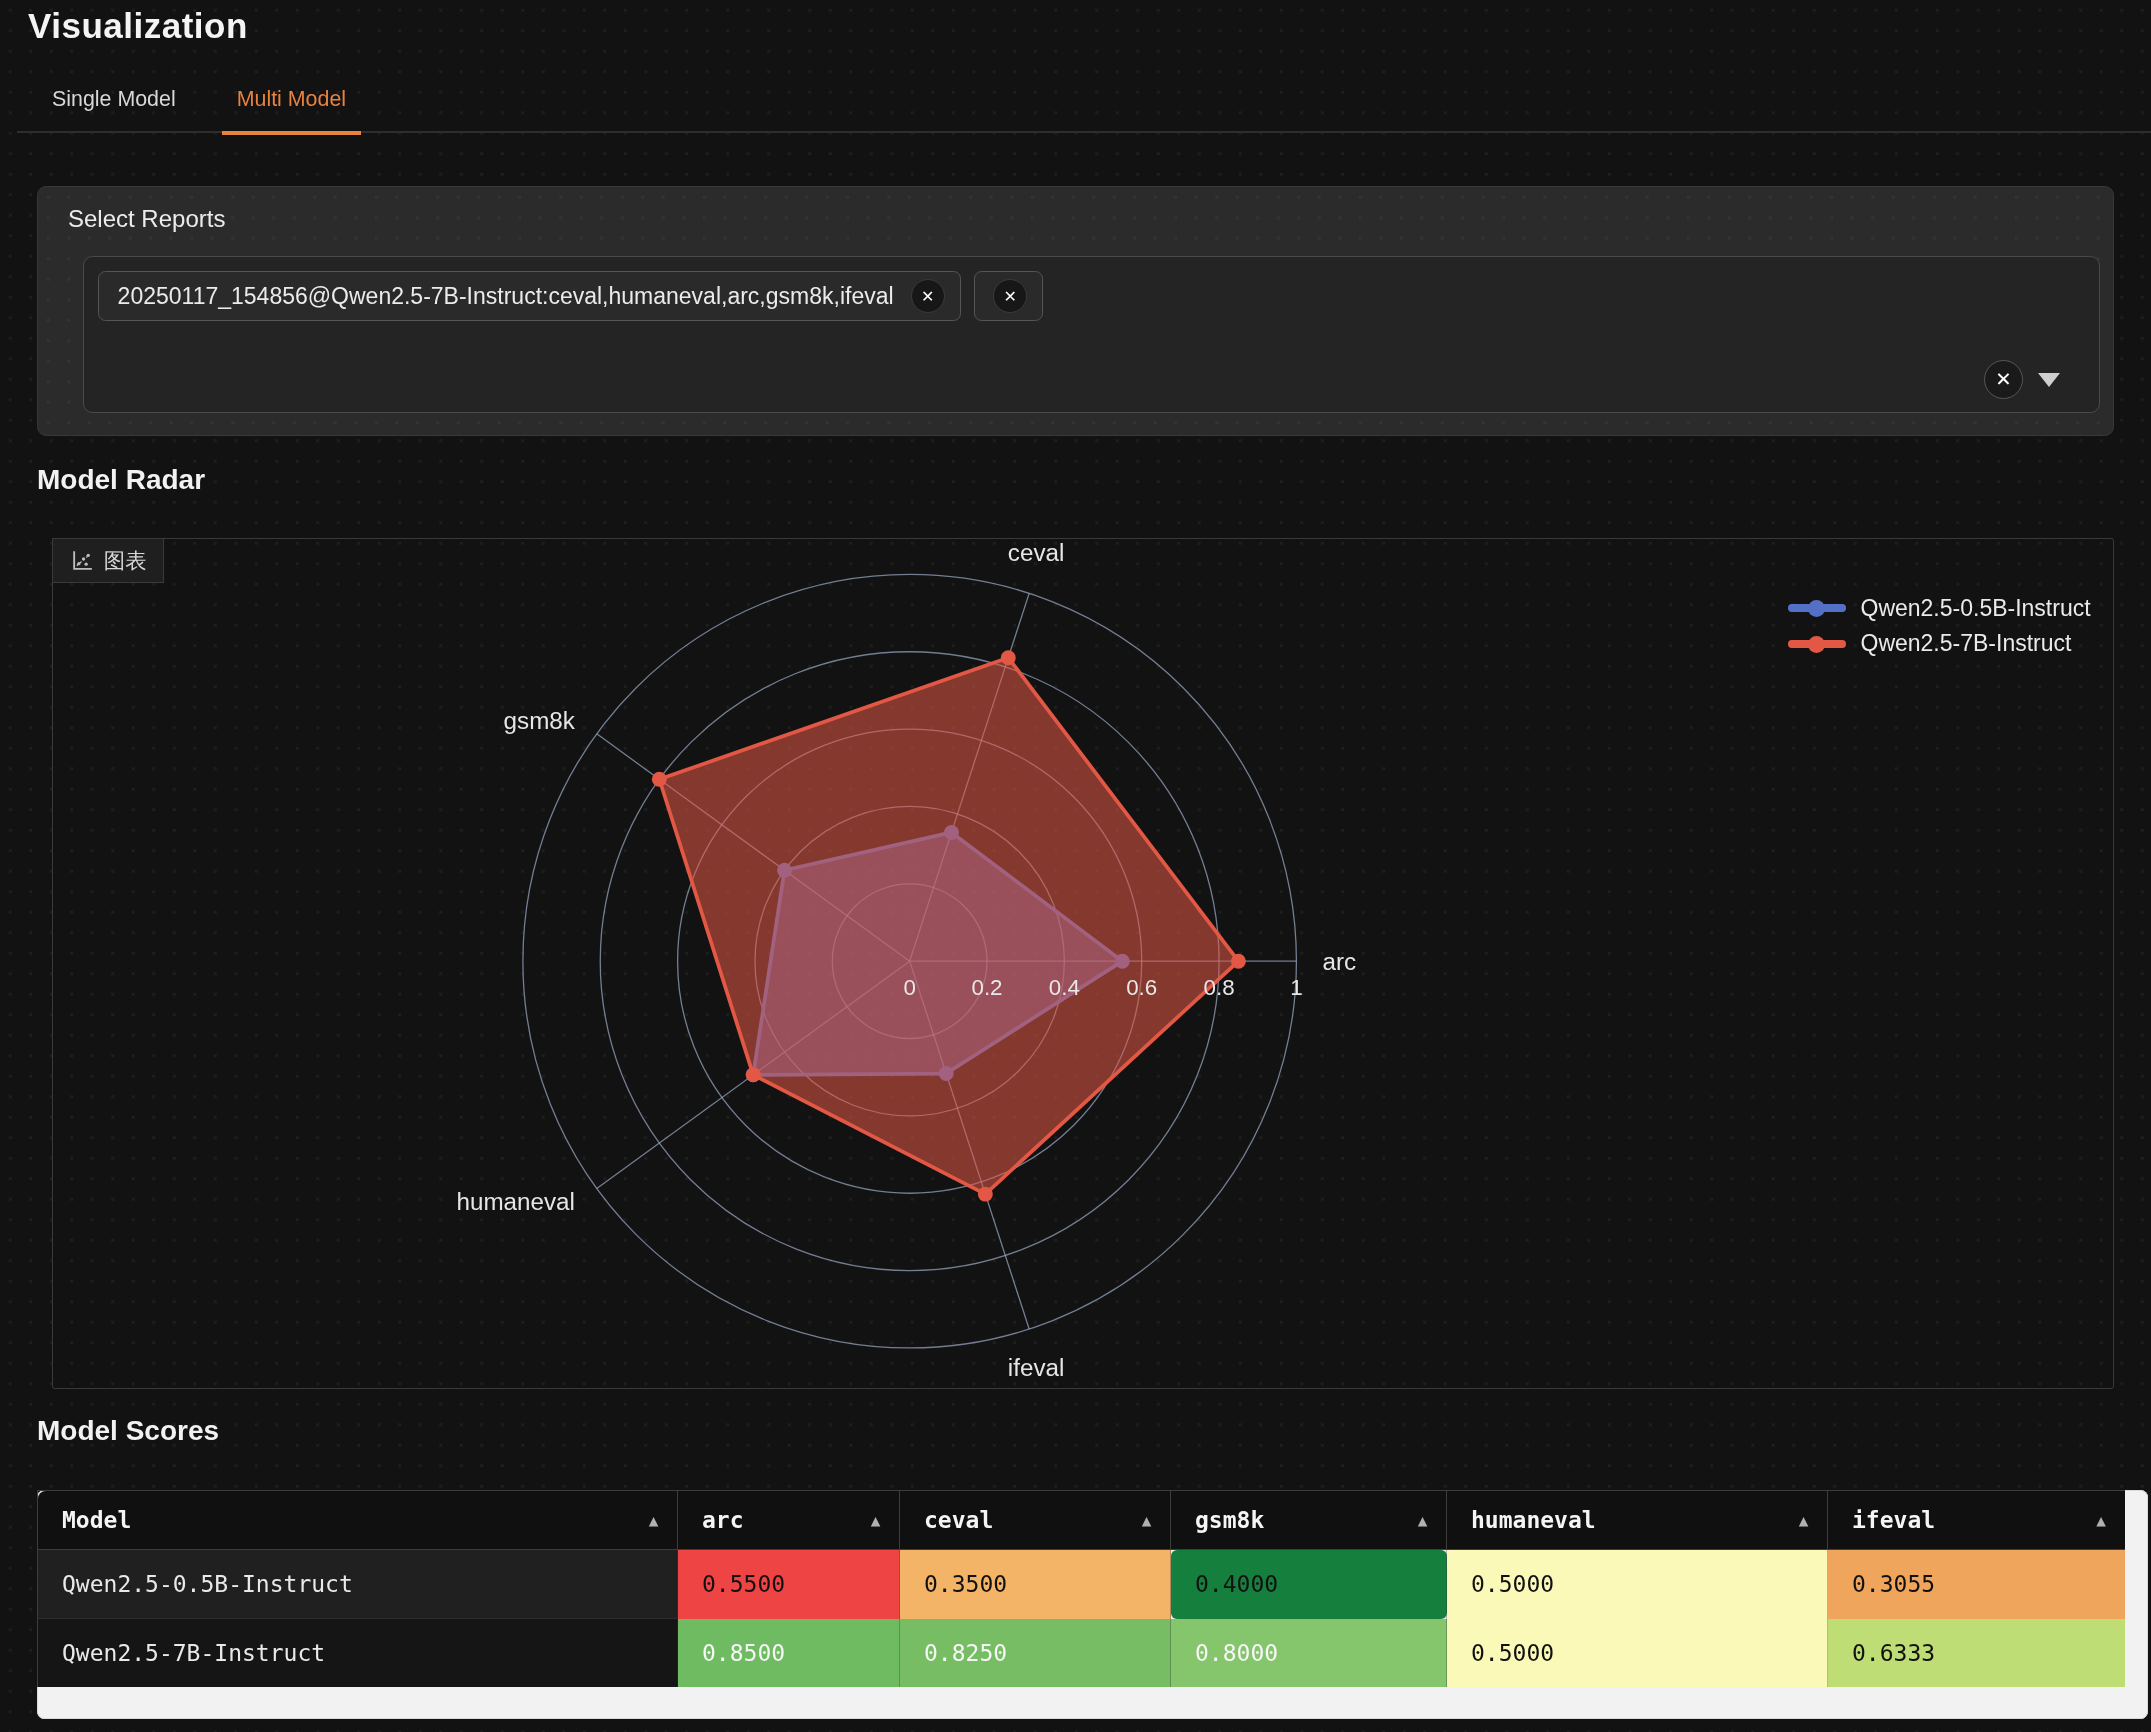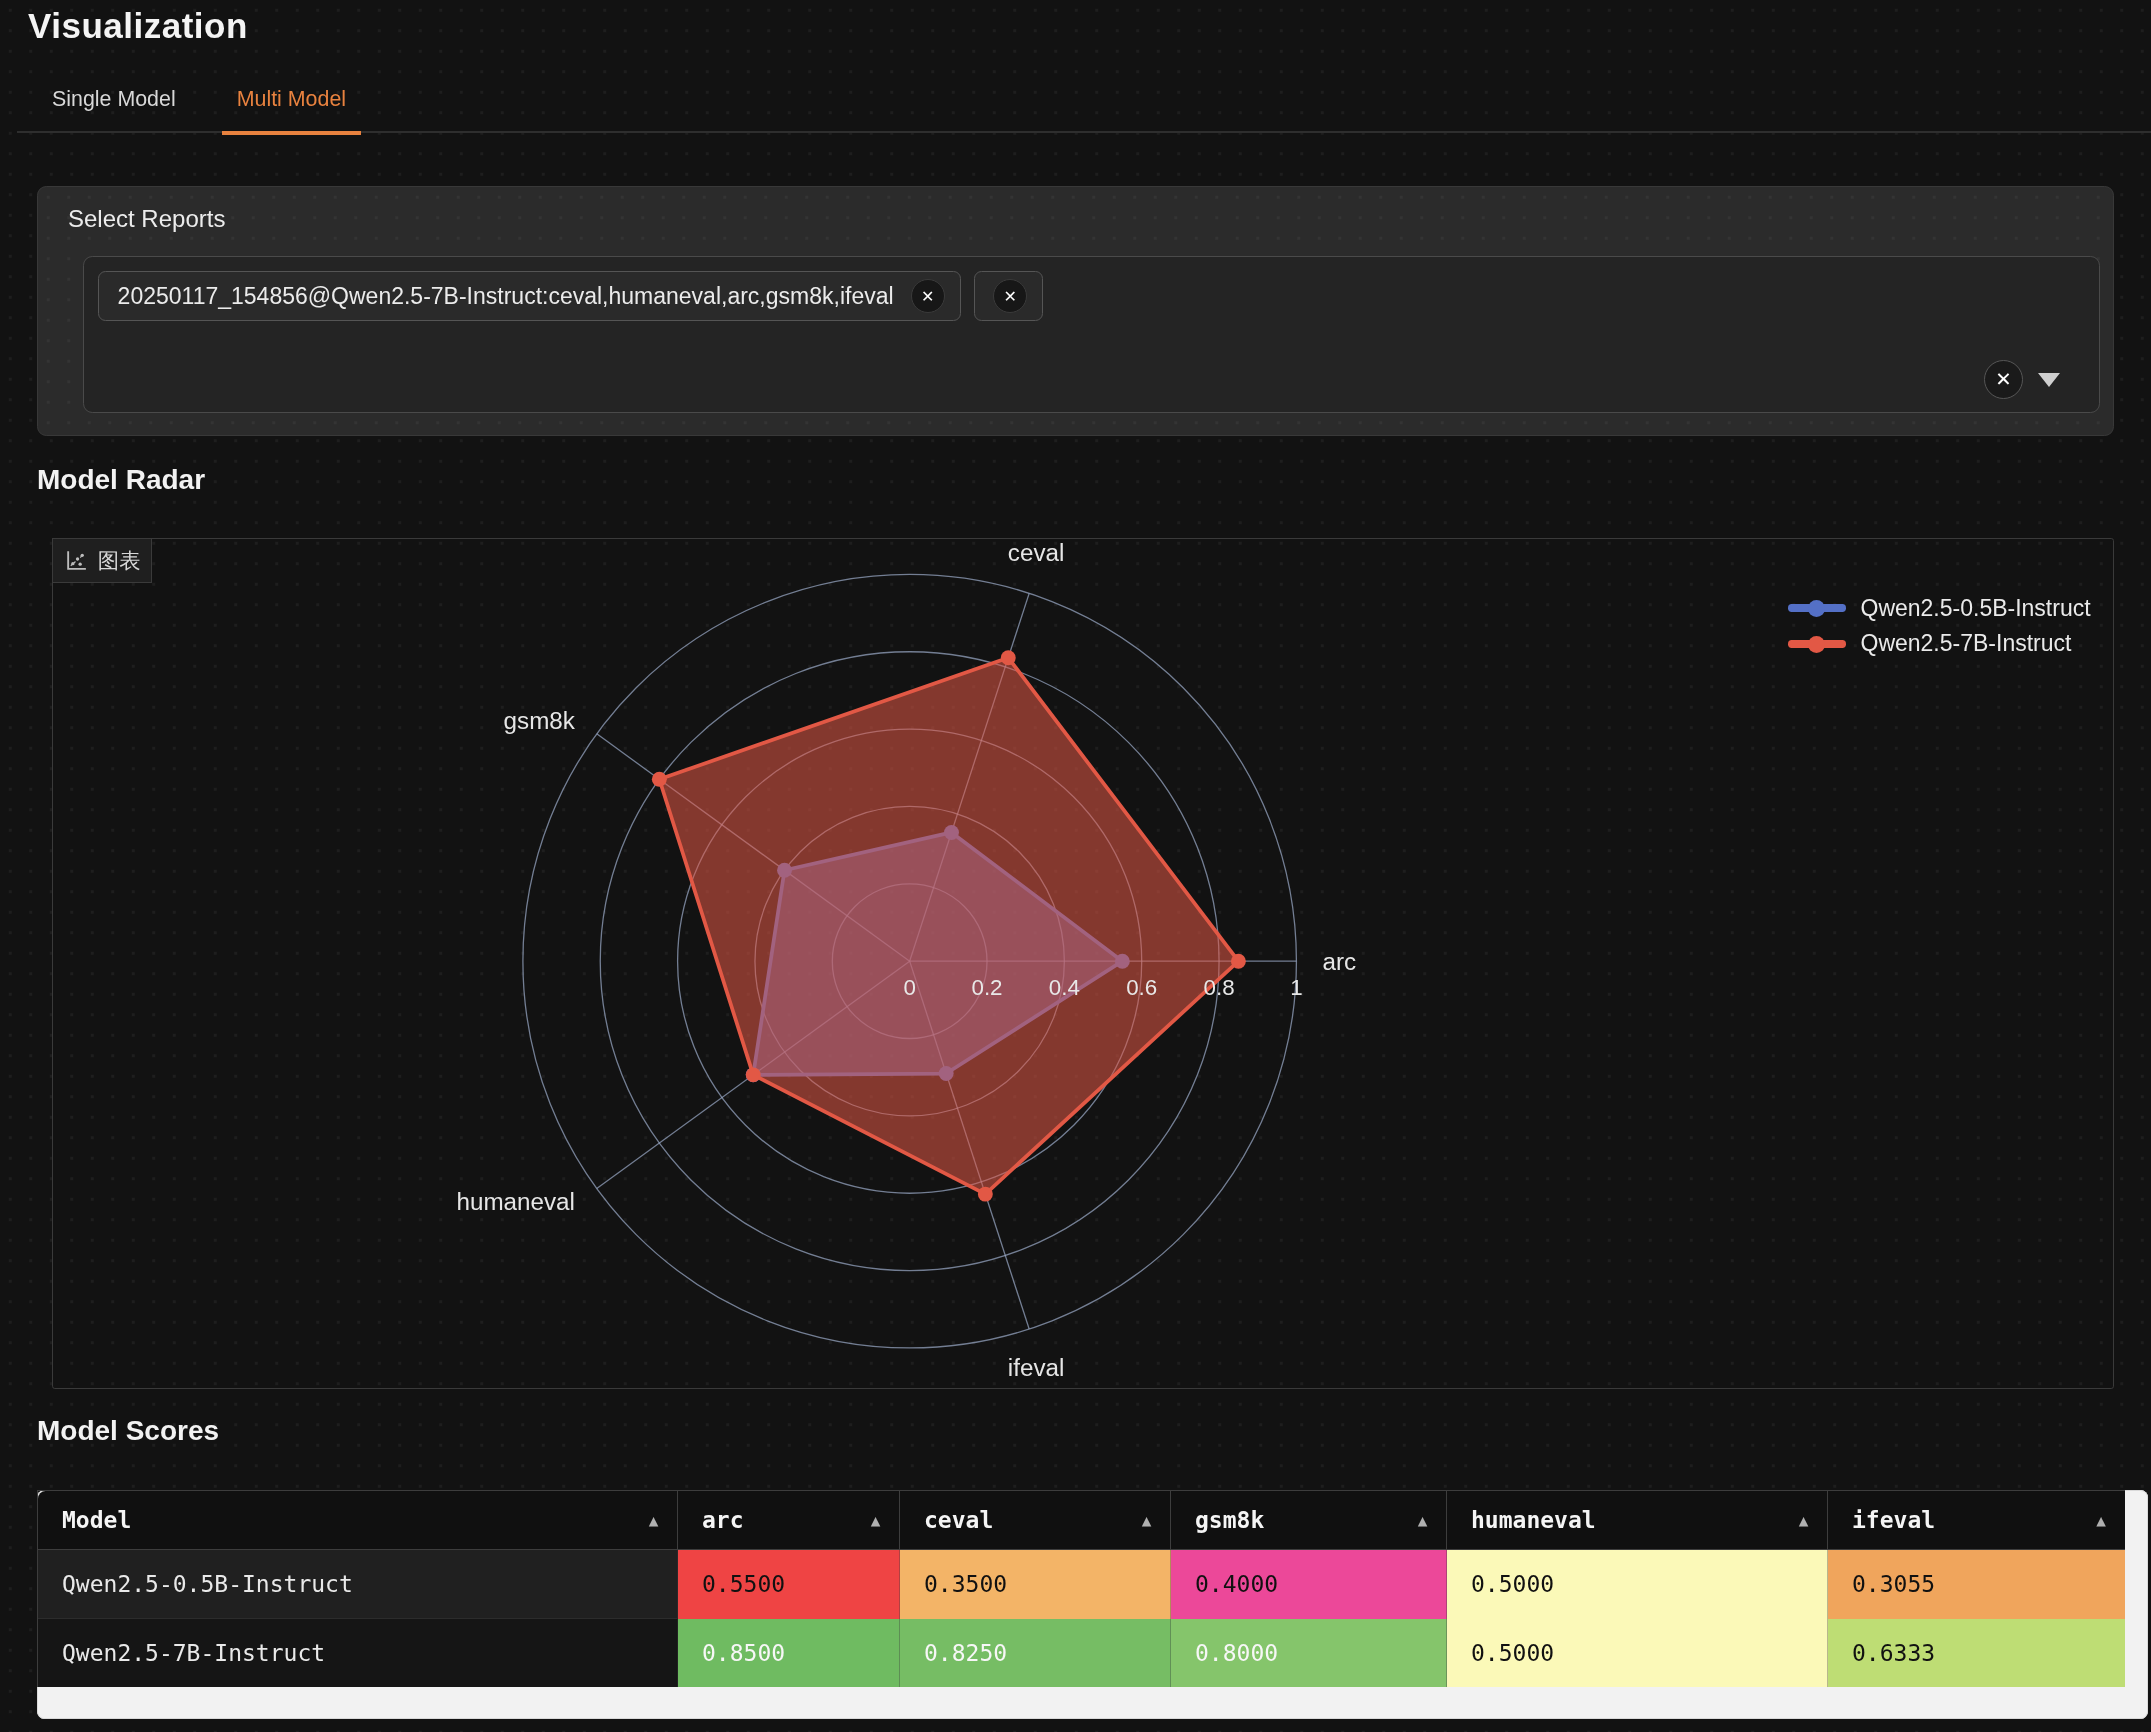--- a/index.html
+++ b/index.html
@@ -43,21 +43,21 @@
     display:flex;align-items:center;justify-content:center;font-size:19.6px;color:#fff;cursor:pointer;
   }
   .caret-down{width:0;height:0;border-left:11.2px solid transparent;border-right:11.2px solid transparent;border-top:14px solid #cfcfcf;cursor:pointer;}
   
   .section-heading{position:absolute;left:37px;font-size:28px;font-weight:700;color:#f2f2f2;}
   .h-radar{top:464px;}
   .h-scores{top:1415px;}
   
   .plot{position:absolute;left:52px;top:538px;width:2062px;height:851px;border:0.9px solid #3a3a3a;border-radius:2.8px;box-sizing:border-box;}
   .plot-tab{
-    position:absolute;left:-0.9px;top:-0.9px;width:100px;height:45px;background:#1f1f1f;border:0.9px solid #3a3a3a;
+    position:absolute;left:-0.9px;top:-0.9px;width:112px;height:45px;background:#1f1f1f;border:0.9px solid #3a3a3a;
     display:flex;align-items:center;justify-content:center;gap:9.3px;font-size:21.4px;color:#d8d8d8;cursor:pointer;box-sizing:border-box;
   }
   .plot svg.radar{position:absolute;left:0;top:0;}
   .legend{position:absolute;right:22.4px;top:52px;display:flex;flex-direction:column;gap:1.9px;}
   .legend-row{display:flex;align-items:center;gap:15px;height:34px;cursor:pointer;}
   .legend-marker{position:relative;width:58px;height:8.4px;border-radius:3.7px;}
   .legend-dot{position:absolute;left:20.5px;top:-4.2px;width:17px;height:17px;border-radius:50%;}
   .legend-label{font-size:23px;color:#eaeaea;}
   
   .table-wrapper{
@@ -195,21 +195,21 @@
           <th><span>gsm8k</span><span class="sort-arrow">▲</span></th>
           <th><span>humaneval</span><span class="sort-arrow">▲</span></th>
           <th><span>ifeval</span><span class="sort-arrow">▲</span></th>
         </tr>
       </thead>
       <tbody>
         <tr class="r0">
           <td class="model-cell">Qwen2.5-0.5B-Instruct</td>
           <td style="background: #ef4444; color: rgb(17, 17, 17);">0.5500</td>
           <td style="background: rgb(243, 180, 103); color: rgb(17, 17, 17);">0.3500</td>
-          <td style="background: #ec4899; color: rgb(17, 17, 17);">0.4000</td>
+          <td style="background: #15803d; color: rgb(17, 17, 17); border-radius: 6px;">0.4000</td>
           <td style="background: rgb(251, 249, 184); color: rgb(17, 17, 17);">0.5000</td>
           <td style="background: rgb(240, 165, 92); color: rgb(17, 17, 17);">0.3055</td>
         </tr>
         <tr class="r1">
           <td class="model-cell">Qwen2.5-7B-Instruct</td>
           <td style="background: rgb(111, 187, 97); color: rgb(247, 247, 247);">0.8500</td>
           <td style="background: rgb(118, 189, 100); color: rgb(247, 247, 247);">0.8250</td>
           <td style="background: rgb(133, 197, 107); color: rgb(247, 247, 247);">0.8000</td>
           <td style="background: rgb(251, 249, 184); color: rgb(17, 17, 17);">0.5000</td>
           <td style="background: rgb(190, 221, 116); color: rgb(17, 17, 17);">0.6333</td>

